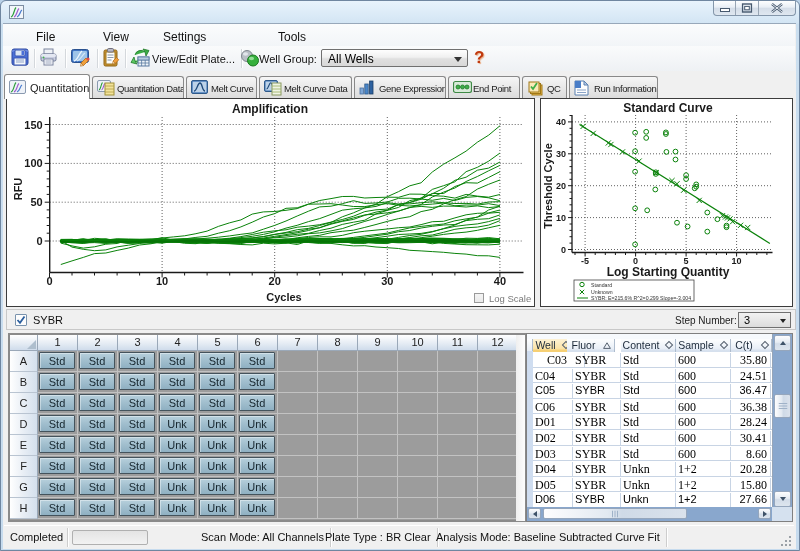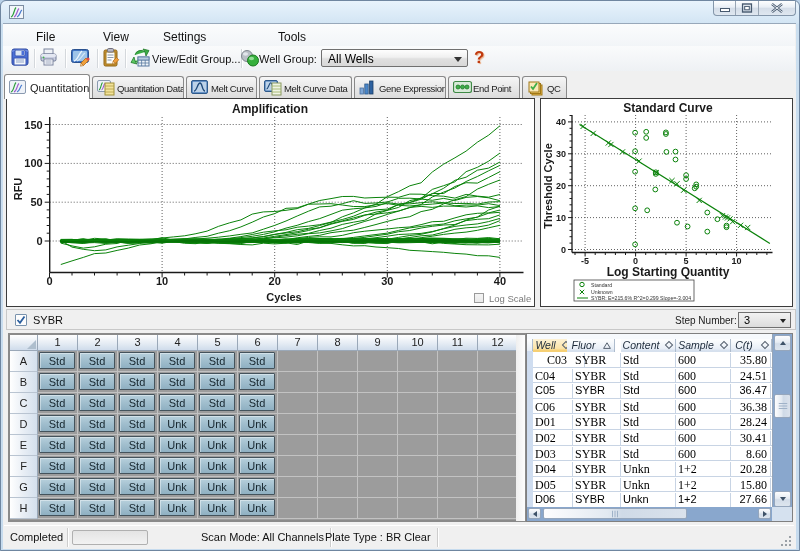--- a/index.html
+++ b/index.html
@@ -86,21 +86,21 @@
   box-shadow:inset 1px 1px 0 rgba(255,255,255,.4); border-radius:1px;
   font-size:11px; color:#16262e; text-align:center; line-height:16px; }
 #pscroll { position:absolute; right:0; top:0; width:9px; height:186px;
   background:linear-gradient(90deg,#efefef,#fdfdfd); }
 
 #rtable { position:absolute; left:523px; top:309px; width:267px; height:189px;
   background:#fff; border:1px solid #808080; }
 .thdr { position:absolute; left:0; top:5px; height:22px;
   background:linear-gradient(#fdfefe,#e9eff7 45%,#d7e1ee 55%,#cfdbe9);
   border-right:1px solid #aebccd; border-bottom:1px solid #96a5b8;
-  font-size:11px; color:#1c2a3a;font-style:italic; }
+  font-size:11px; color:#1c2a3a; }
 .thdr .htext { position:absolute; left:0; right:14px; top:0; text-align:center; font-size:10.5px; }
 .thdr.orange { background:linear-gradient(#fdf2d5,#fbe3a8 45%,#f6cf72 55%,#f8d88c); border-right:1px solid #c9a44a; }
 .dia { position:absolute; right:3px; top:3px; width:6px; height:6px; transform:rotate(45deg);
   border:1px solid #55606e; }
 .tri { position:absolute; right:3px; top:3px; width:8px; height:7px; }
 .trw { position:absolute; left:0; width:245px; height:15.6px; border-bottom:1px solid #c8d4e4; background:#fff; }
 .trw .stub { position:absolute; left:0; top:-1px; width:6px; height:16.6px;
   background:#cfddf0; border-bottom:1px solid #aebccd; }
 .trw .td { position:absolute; top:1px; padding-left:2px; border-right:1px solid #c8d4e4; height:14.6px; overflow:hidden; }
 .trw .tdr { text-align:right; padding-right:3px; padding-left:0; }
@@ -206,21 +206,21 @@
 <path d="M11 13 L13.3 15.3 L10.4 16 Z" fill="#f6d7a8" stroke="#b06a18" stroke-width="0.5"></path>
 </svg>
         <div class="tsep" style="left:122px"></div>
         <svg class="ticon" style="left:127px" width="21" height="20" viewBox="0 0 21 20">
 <path d="M5 7 A6 6 0 0 1 15 4 L13 1 L19 2.5 L16 8 L15 4" fill="#3cae46" stroke="#1f7a28" stroke-width="0.8"></path>
 <path d="M15 9 A6 6 0 0 1 5 13 L7 16 L1 14.5 L4 9 L5 13" fill="#5cc862" stroke="#1f7a28" stroke-width="0.8"></path>
 <rect x="8" y="9" width="11" height="9" fill="#eef3f8" stroke="#5878a0"></rect>
 <path d="M8 12 H19 M8 15 H19 M11.6 9 V18 M15.2 9 V18" stroke="#5878a0" stroke-width="0.8"></path>
 <rect x="8" y="9" width="11" height="3" fill="#b8cce0" stroke="#5878a0" stroke-width="0.8"></rect>
 </svg>
-        <div class="tlabel" style="left:149px">View/Edit Group...</div>
+        <div class="tlabel" style="left:149px">View/Edit Plate...</div>
         <div class="tsep" style="left:238px"></div>
         <svg class="ticon" style="left:237px;top:4px" width="20" height="17" viewBox="0 0 20 17">
 <circle cx="7" cy="6" r="5.5" fill="#b9bfc6" stroke="#80878f"></circle>
 <ellipse cx="5.5" cy="4" rx="2.6" ry="1.8" fill="#e7eaee" opacity="0.9"></ellipse>
 <circle cx="13" cy="10.5" r="5.5" fill="#35b03c" stroke="#1d7a22"></circle>
 <ellipse cx="11.5" cy="8.5" rx="2.6" ry="1.8" fill="#9fe0a2" opacity="0.9"></ellipse>
 </svg>
         <div class="tlabel" style="left:256px">Well Group:</div>
         <div id="wgcombo">
           <span>All Wells</span>
@@ -284,20 +284,29 @@
           <div class="tt">End Point</div>
         </div>
         <div class="tab" style="left:519px;width:45px">
           <svg class="ti" width="18" height="16" viewBox="0 0 18 16">
             <rect x="5" y="5" width="10" height="10" fill="#e8b84a" stroke="#a07818"></rect>
             <rect x="3.5" y="3.5" width="10" height="10" fill="#f0cc70" stroke="#a07818"></rect>
             <rect x="2" y="2" width="10" height="10" fill="#fbe9b8" stroke="#a07818"></rect>
             <path d="M4 6.5 L6 9 L10 3" fill="none" stroke="#3fae49" stroke-width="1.8"></path>
           </svg>
           <div class="tt">QC</div>
+        </div>
+        <div class="tab" style="left:566px;width:89px">
+          <svg class="ti" width="15" height="16" viewBox="0 0 15 16">
+            <path d="M1 1 H10 L14 5 V15 H1 Z" fill="#fdfdfd" stroke="#5a80b0"></path>
+            <path d="M10 1 L14 5 H10 Z" fill="#b8cce8" stroke="#5a80b0"></path>
+            <path d="M1 1 H7 V8 H1 Z" fill="#4a7ec8"></path>
+            <path d="M3 10 H12 M3 12.5 H12" stroke="#8aa4c8" stroke-width="1"></path>
+          </svg>
+          <div class="tt">Run Information</div>
         </div>
       </div>
     <div class="panel" id="amppanel"><svg width="527" height="209" viewBox="0 0 527 209">
           <clipPath id="ampclip">
             <rect x="42.7" y="16" width="473.8" height="159.5"></rect>
           </clipPath>
           <g stroke="#606060" stroke-width="1" stroke-dasharray="1 2">
             <line x1="42.7" y1="142.0" x2="516.5" y2="142.0"></line>
             <line x1="42.7" y1="103.2" x2="516.5" y2="103.2"></line>
             <line x1="42.7" y1="64.4" x2="516.5" y2="64.4"></line>
@@ -924,20 +933,21 @@
             <div class="glyph arrr"></div>
           </div>
       </div>
       <div id="sbcorner"></div>
     </div>
     <div id="status">
       <div class="seg" style="left:0;width:64px">Completed</div>
       <div id="pbar"></div>
       <div class="seg" style="left:191px">Scan Mode: All Channels</div>
       <div class="seg" style="left:315px">Plate Type : BR Clear</div>
+      <div class="seg" style="left:426px">Analysis Mode: Baseline Subtracted Curve Fit</div>
       <svg id="grip" width="12" height="12" viewBox="0 0 12 12">
         <g fill="#9aa0a6">
             <rect x="8" y="8" width="2" height="2"></rect>
             <rect x="8" y="4" width="2" height="2"></rect>
             <rect x="4" y="8" width="2" height="2"></rect>
             <rect x="8" y="0" width="2" height="2"></rect>
             <rect x="0" y="8" width="2" height="2"></rect>
             <rect x="4" y="4" width="2" height="2"></rect>
           </g>
       </svg>

